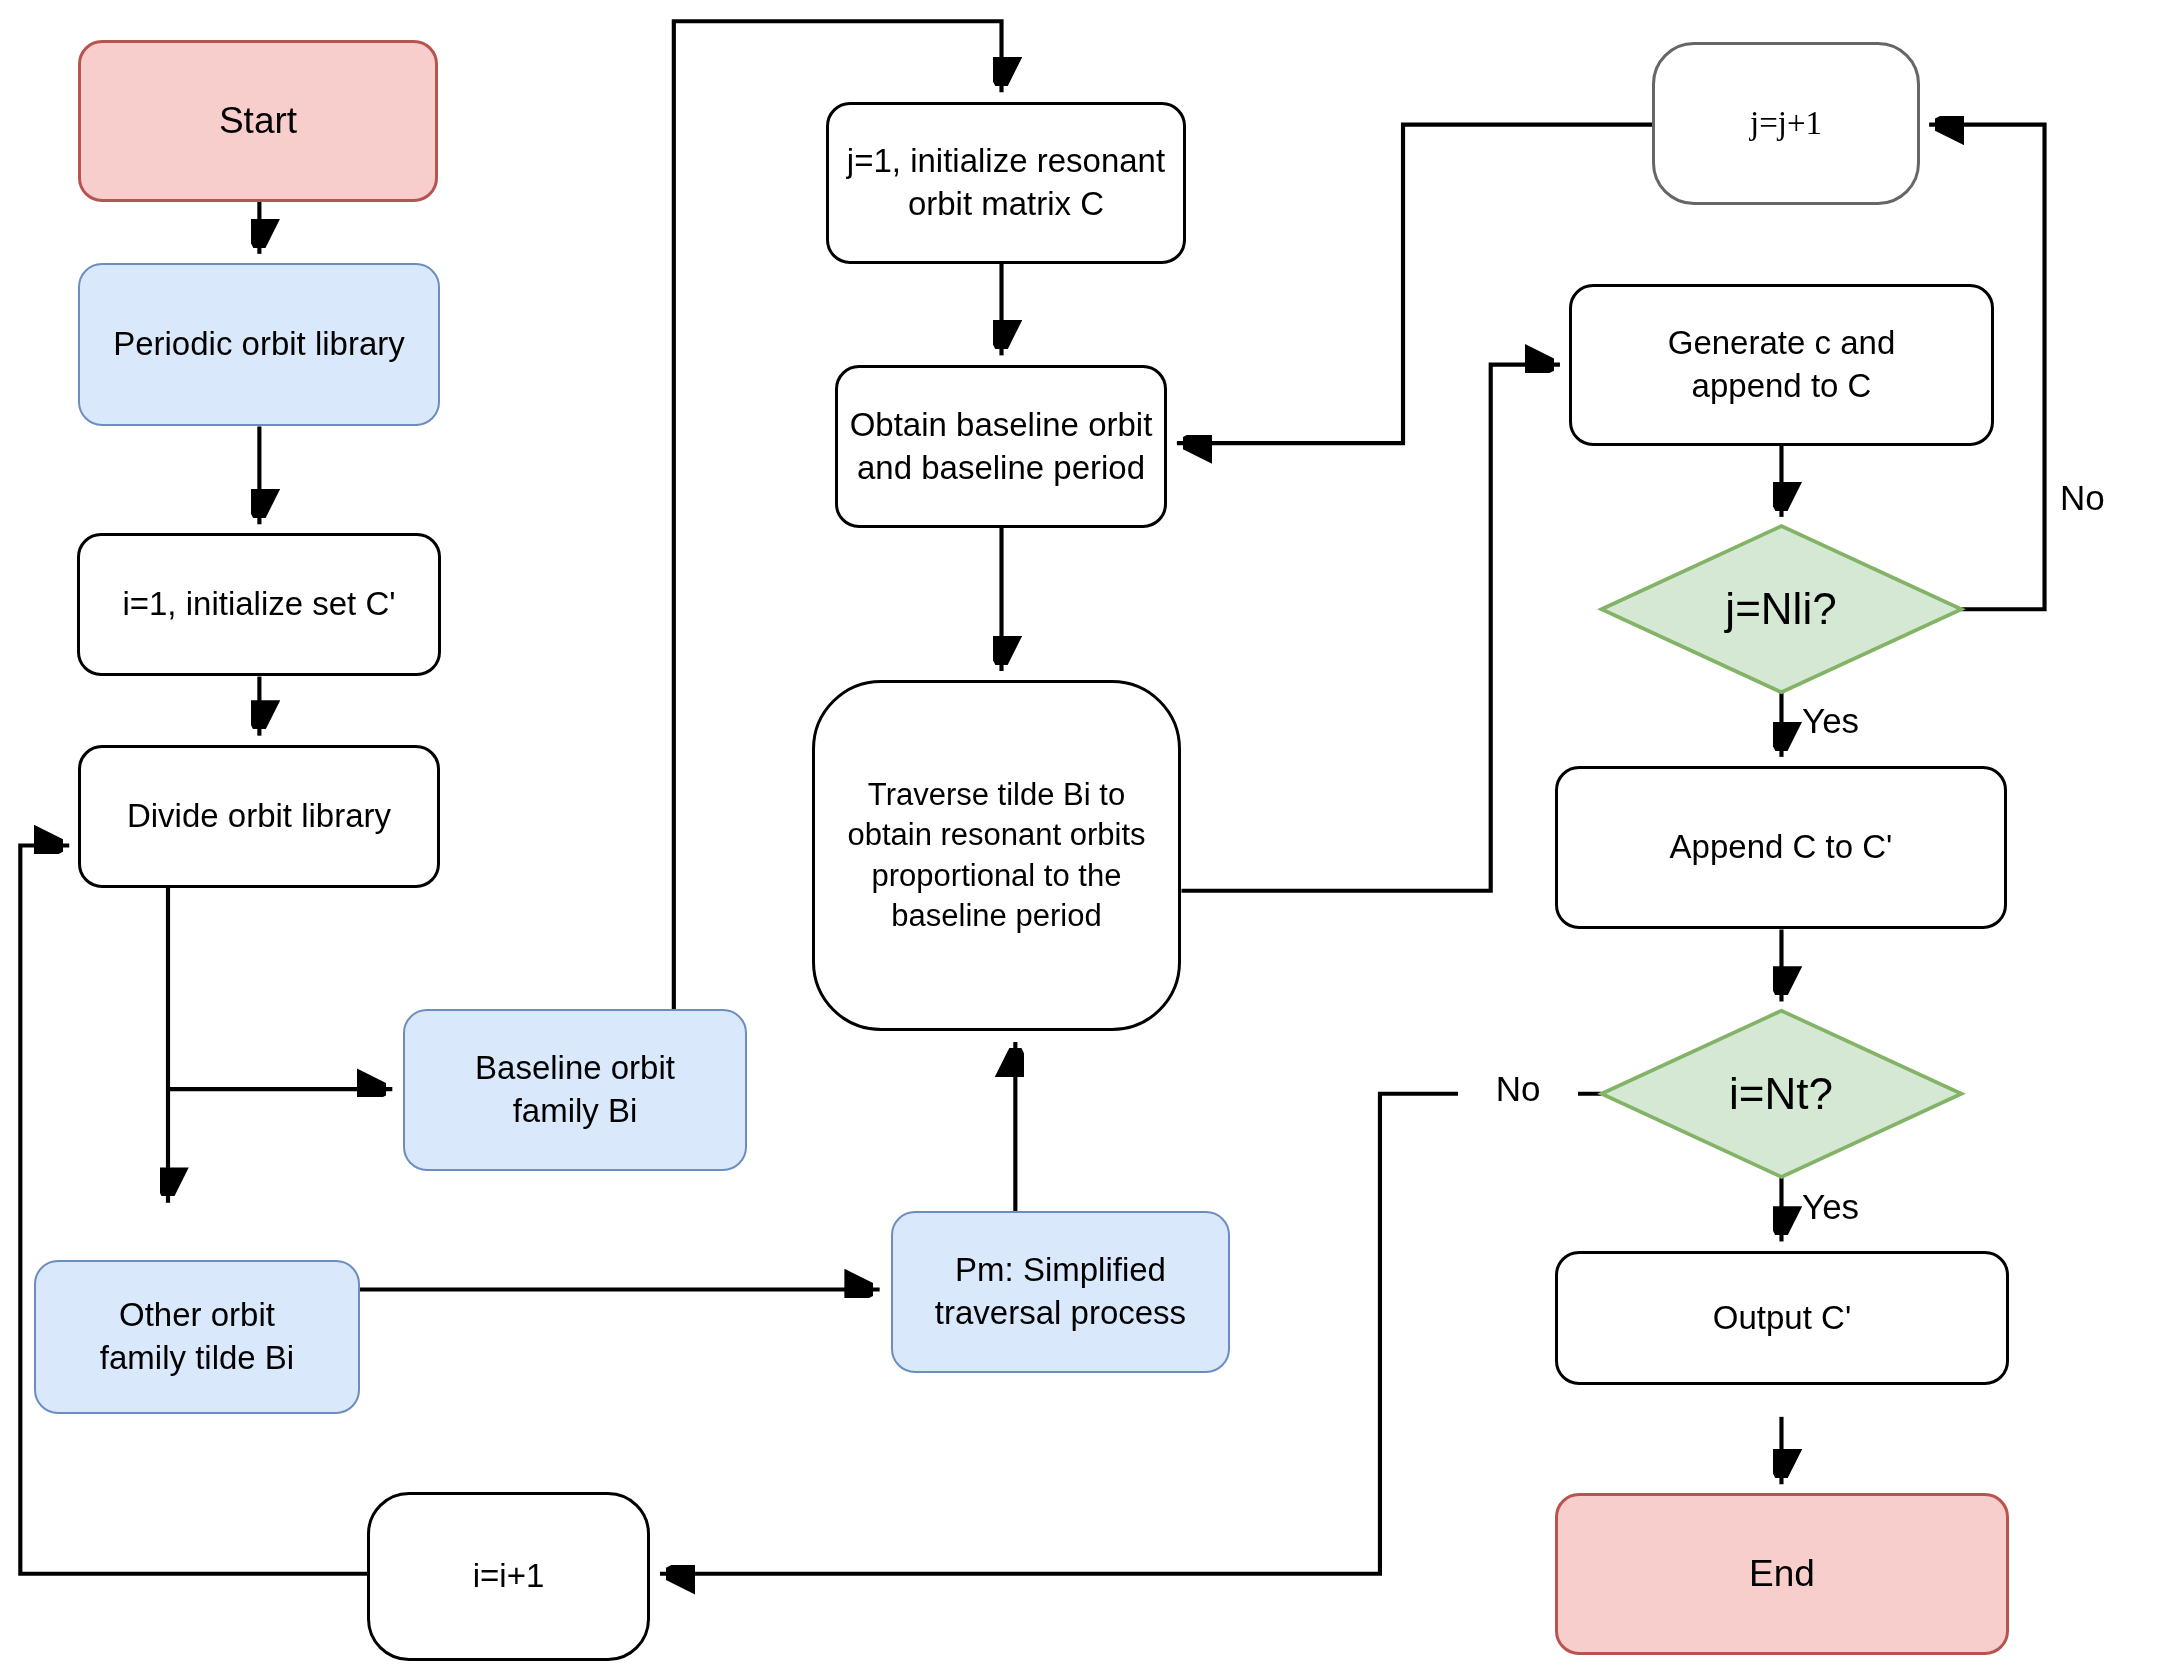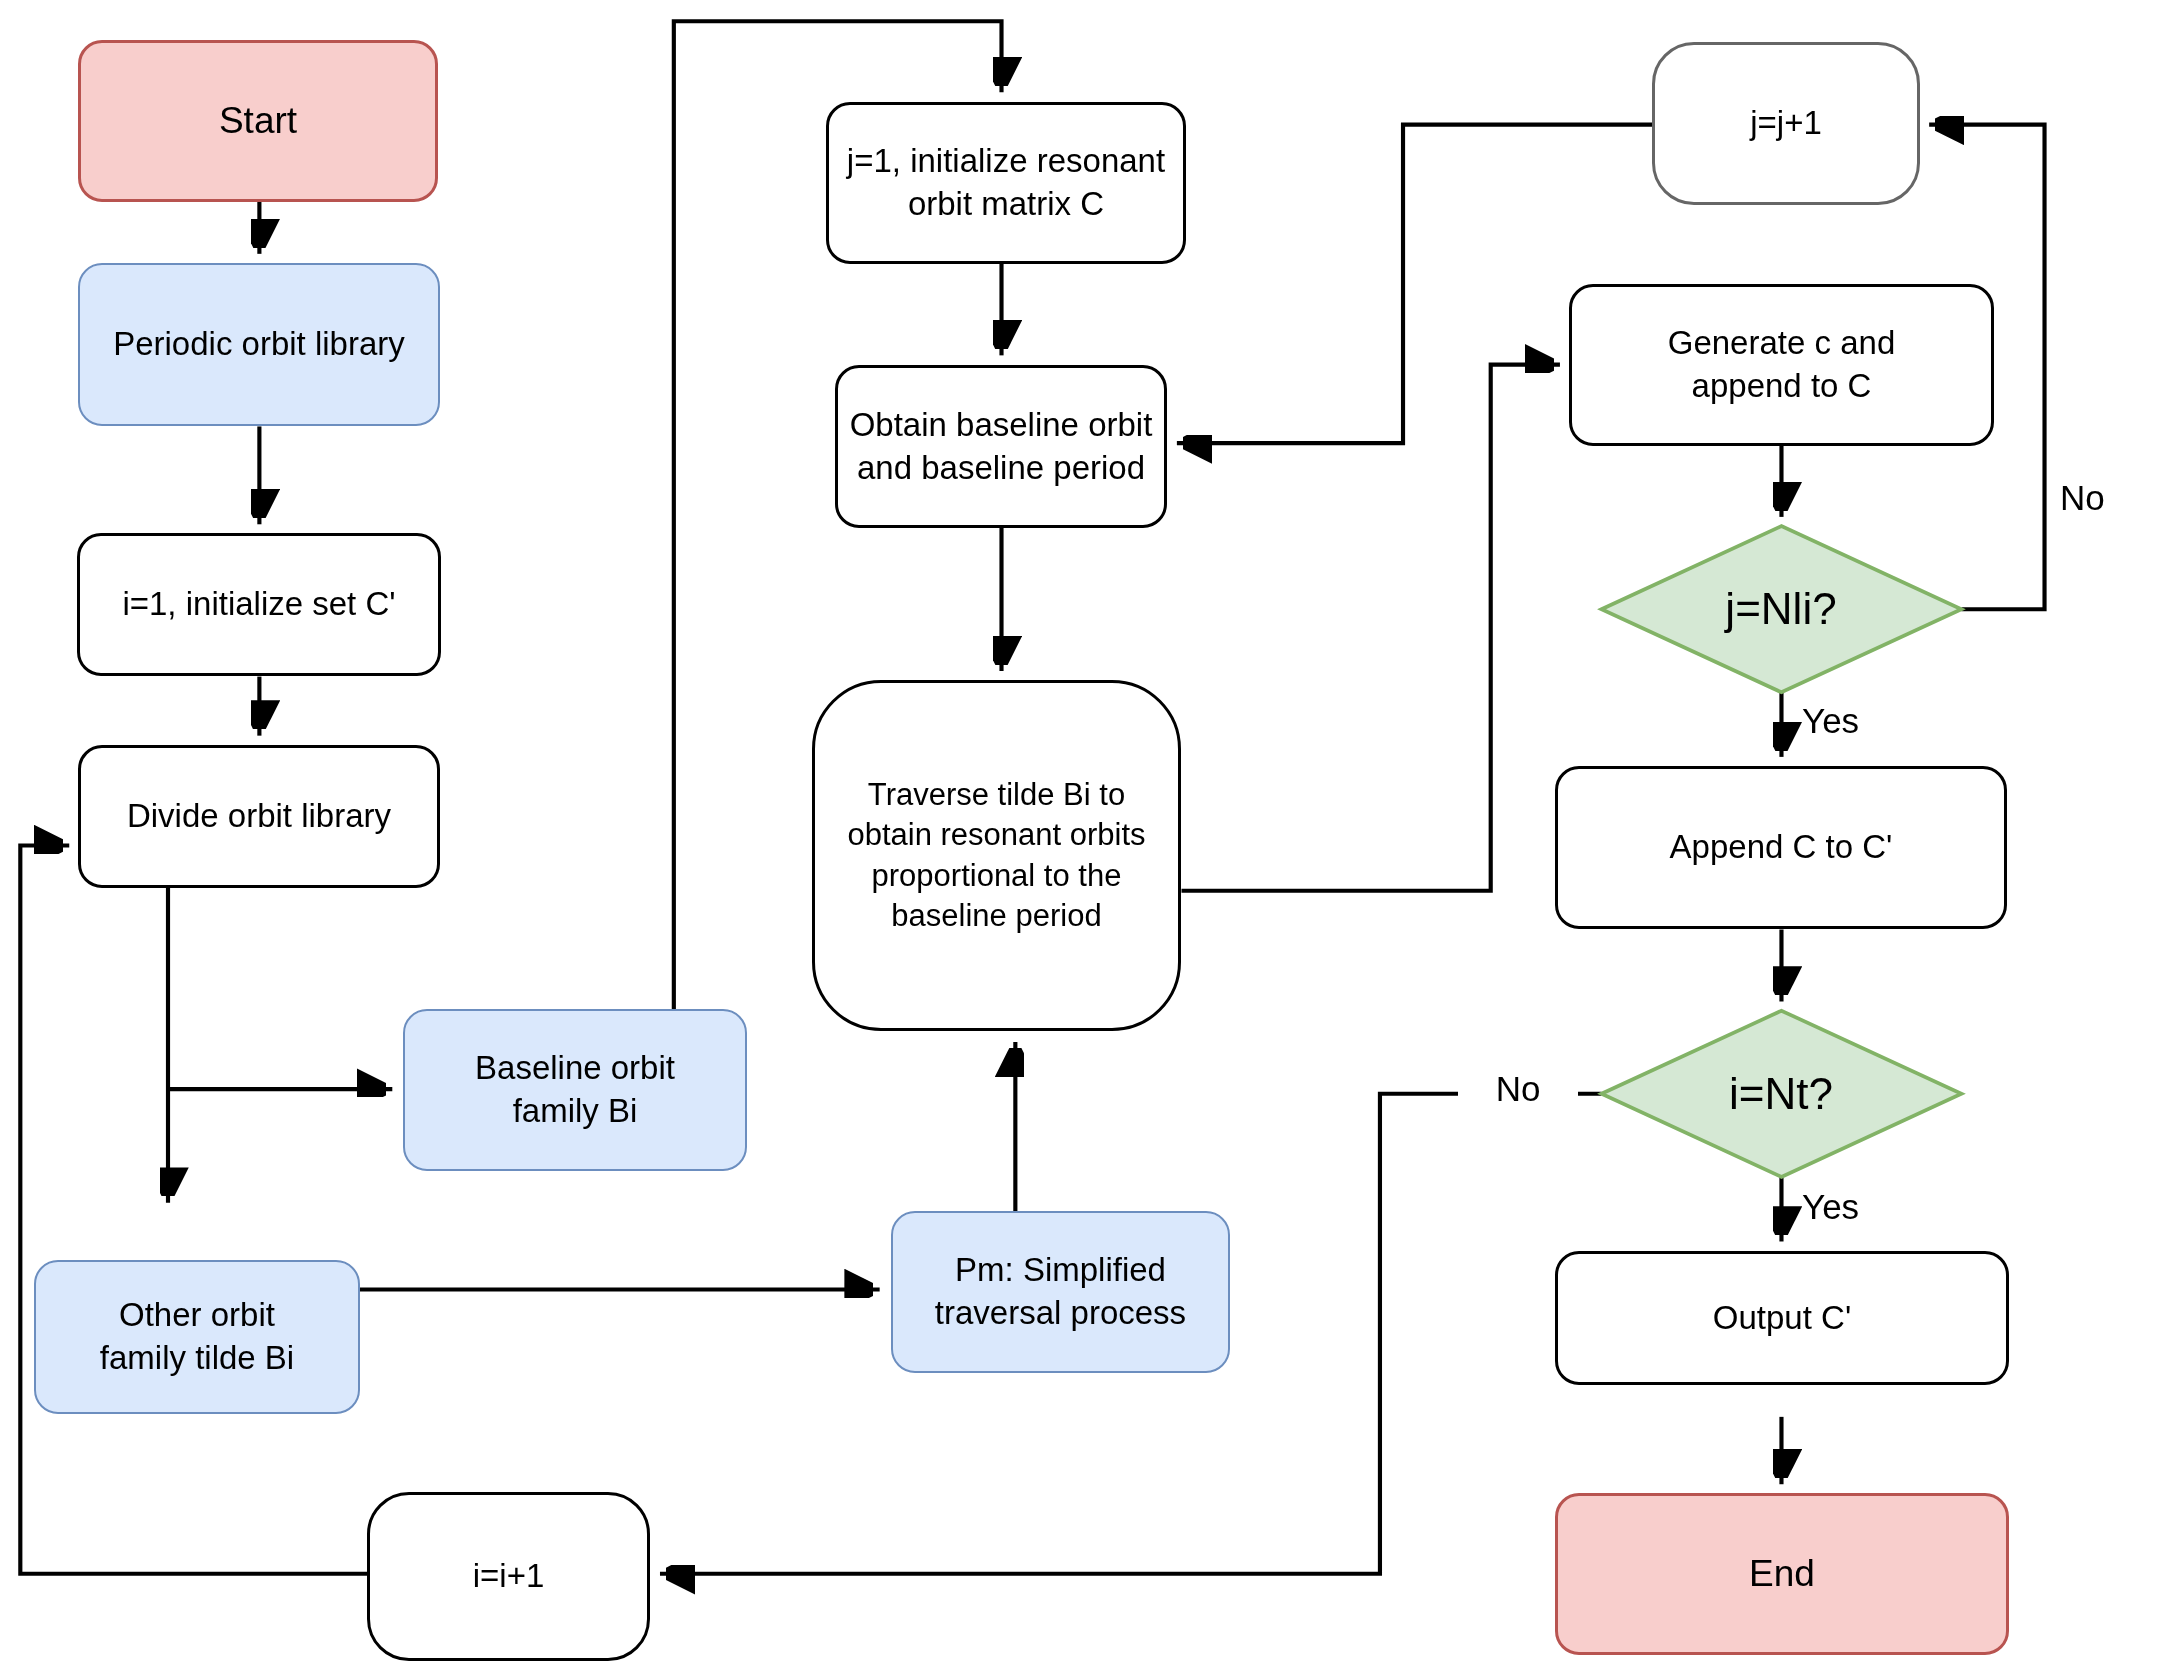--- a/index.html
+++ b/index.html
@@ -25,21 +25,21 @@
     font-size:33px;
     line-height:1.3;
     white-space:pre-line;
     background:#ffffff;
     border:3.7px solid #000;
     border-radius:24px;
   }
   .node.blue{background:#dae8fc;border-color:#6c8ebf;border-width:2.8px;}
   .node.red{background:#f8cecc;border-color:#b85450;font-size:37px;}
   .node.round-lg{border-radius:42px;}
-  .node.gray-border{border-color:#666;}
+  .node.gray-border{border-color:#666;font-family:Liberation Serif, serif;}
   .node.traverse{border-radius:69px;font-size:31px;}
   .diamond-label{
     position:absolute;
     display:flex;align-items:center;justify-content:center;
     text-align:center;font-size:44px;
     background:transparent;border:none;
   }
   .edge-label{
     position:absolute;
     font-size:35px;

